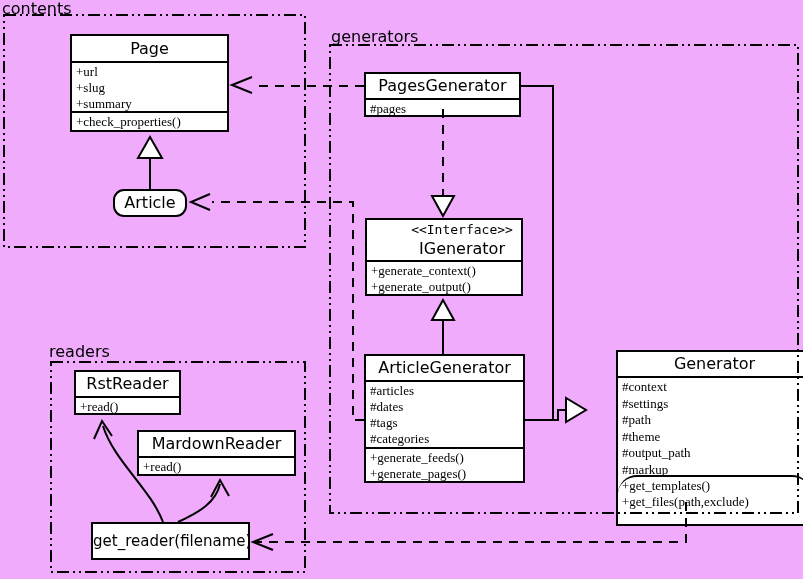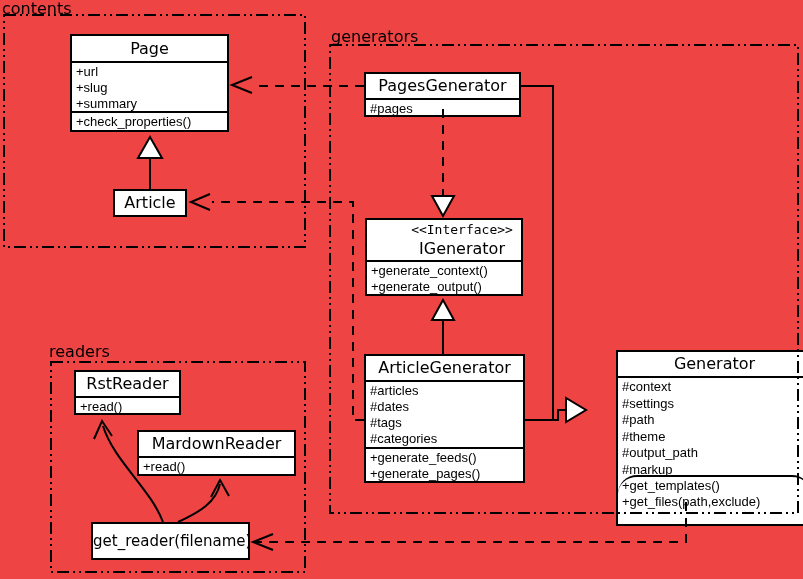--- a/index.html
+++ b/index.html
@@ -1,19 +1,19 @@
 <!DOCTYPE html>
 <html><head>
 <meta charset="utf-8">
 <style>
   html,body{margin:0;padding:0;background:#fff;}
   #canvas{
     position:relative;
     width:803px;height:579px;
-    background:#ef4444;
+    background:#f0abfc;
     font-family:"DejaVu Sans",sans-serif;
     color:#000;
     overflow:hidden;
   }
   
   .uml-box{
     position:absolute;
     box-sizing:border-box;
     background:#fff;
     border:2px solid #000;
@@ -24,21 +24,21 @@
     font-weight:normal;
     font-size:16px;
     line-height:24px;
     text-align:center;
     white-space:nowrap;
     overflow:hidden;
   }
   .uml-title.tall{line-height:25px;}
   .uml-sec{
     border-top:2px solid #000;
-    font-family:Liberation Sans, sans-serif;
+    font-family:Liberation Serif, serif;
     font-size:13px;
     padding:1px 6px 0 4px;
     box-sizing:border-box;
   }
   .uml-row{height:16px;line-height:16px;white-space:pre;overflow:hidden;}
   .uml-row.tall{height:16.5px;line-height:16.5px;}
   .stereo{
     font-family:"DejaVu Sans Mono",monospace;
     font-weight:normal;
     font-size:13px;
@@ -147,21 +147,21 @@
     <div class="uml-sec" style="height:50px;">
       <div class="uml-row">+url</div>
       <div class="uml-row">+slug</div>
       <div class="uml-row">+summary</div>
     </div>
     <div class="uml-sec" style="height:19px;">
       <div class="uml-row">+check_properties()</div>
     </div>
   </div>
 
-  <div class="uml-box" style="left:113px;top:189px;width:74px;">
+  <div class="uml-box" style="left:113px;top:189px;width:74px;border-radius:11px;">
     <div class="uml-title">Article</div>
   </div>
 
   <div class="uml-box" style="left:364px;top:72px;width:157px;">
     <div class="uml-title">PagesGenerator</div>
     <div class="uml-sec" style="height:17px;">
       <div class="uml-row">#pages</div>
     </div>
   </div>
 

